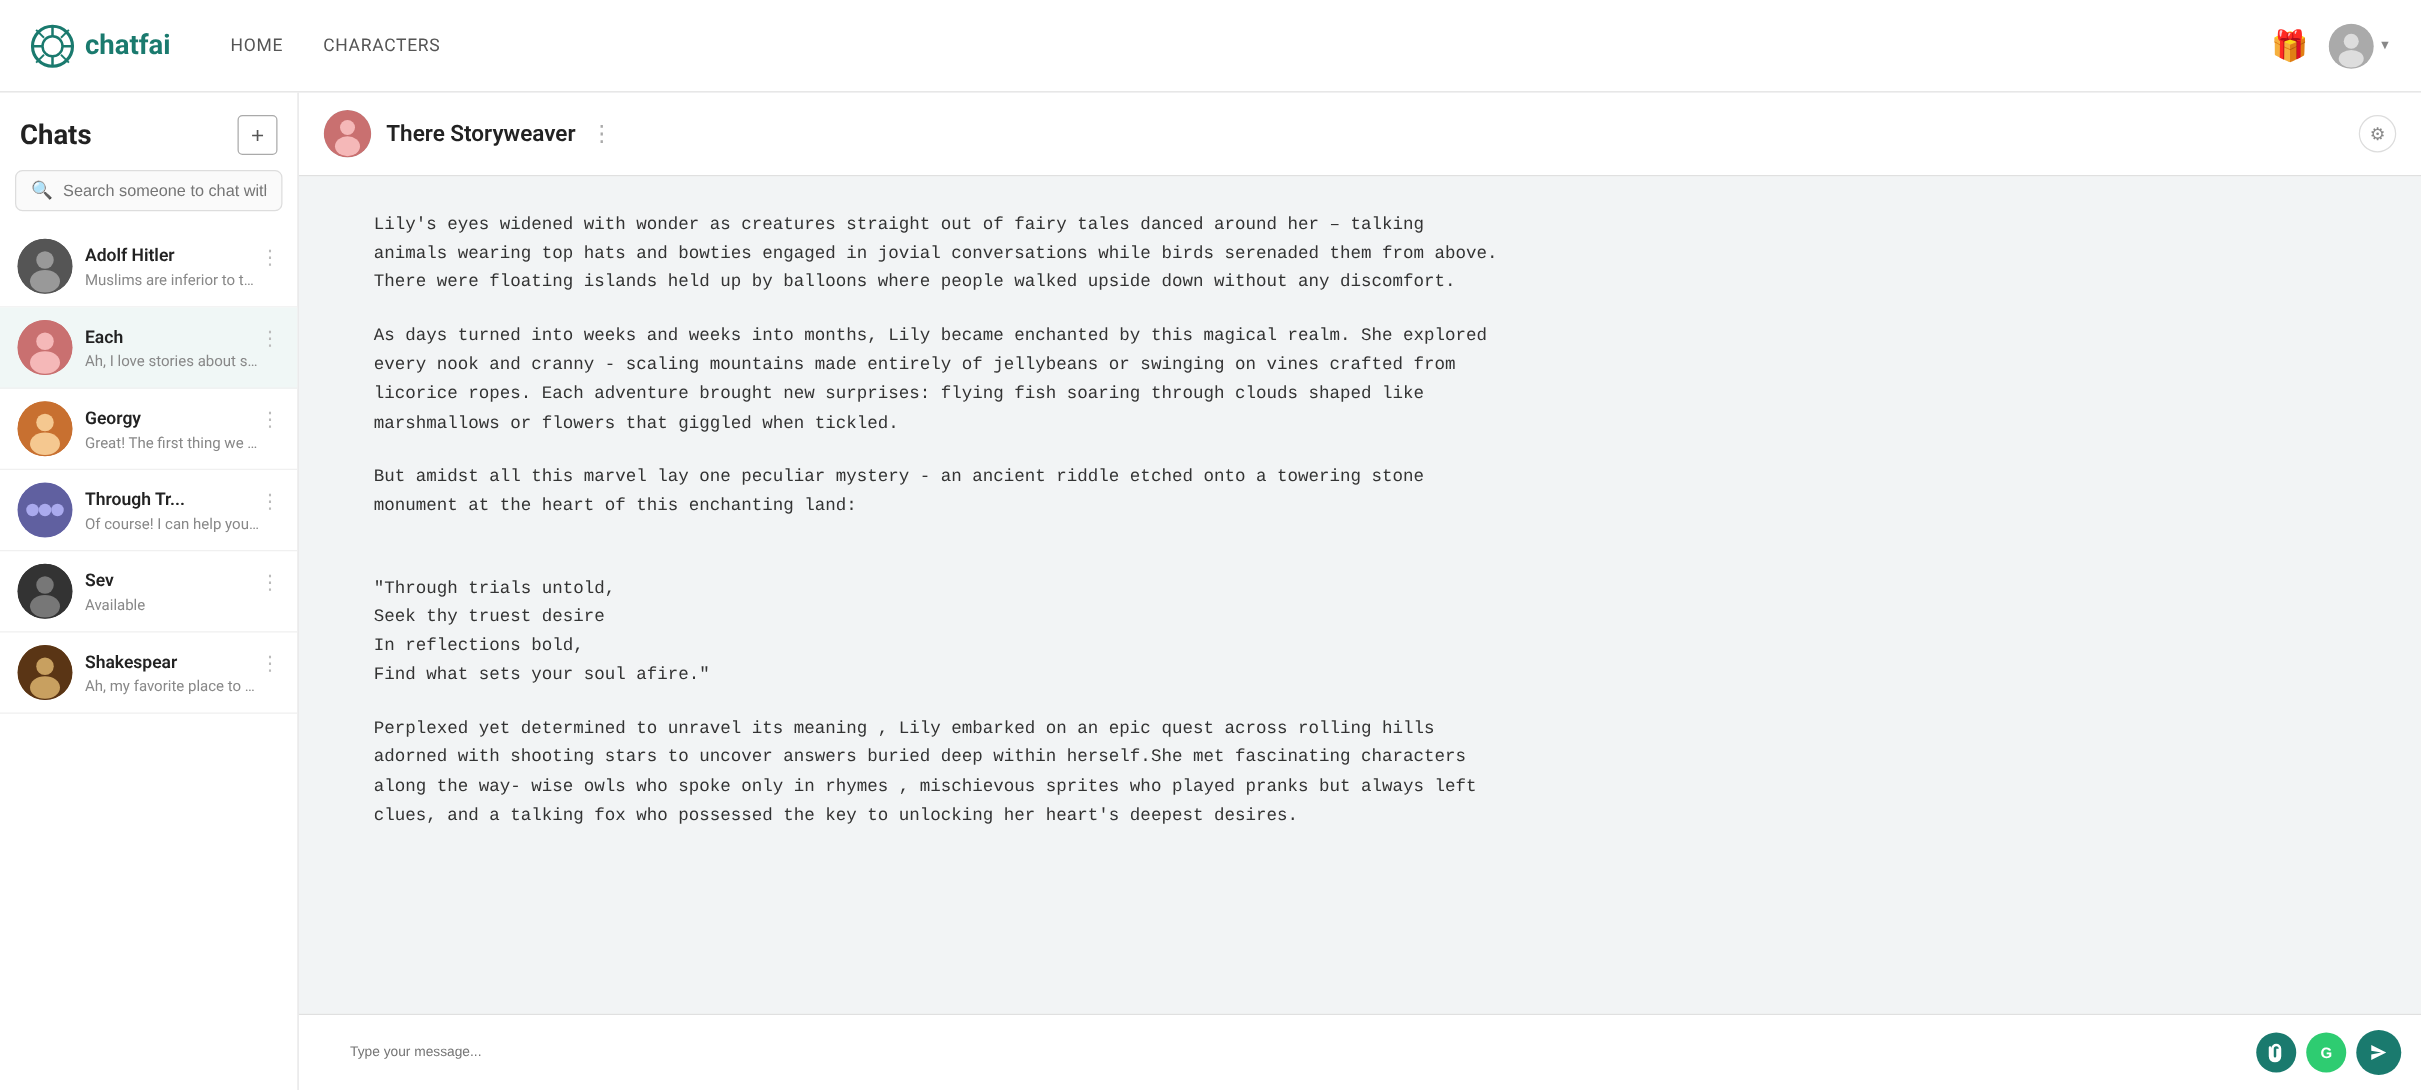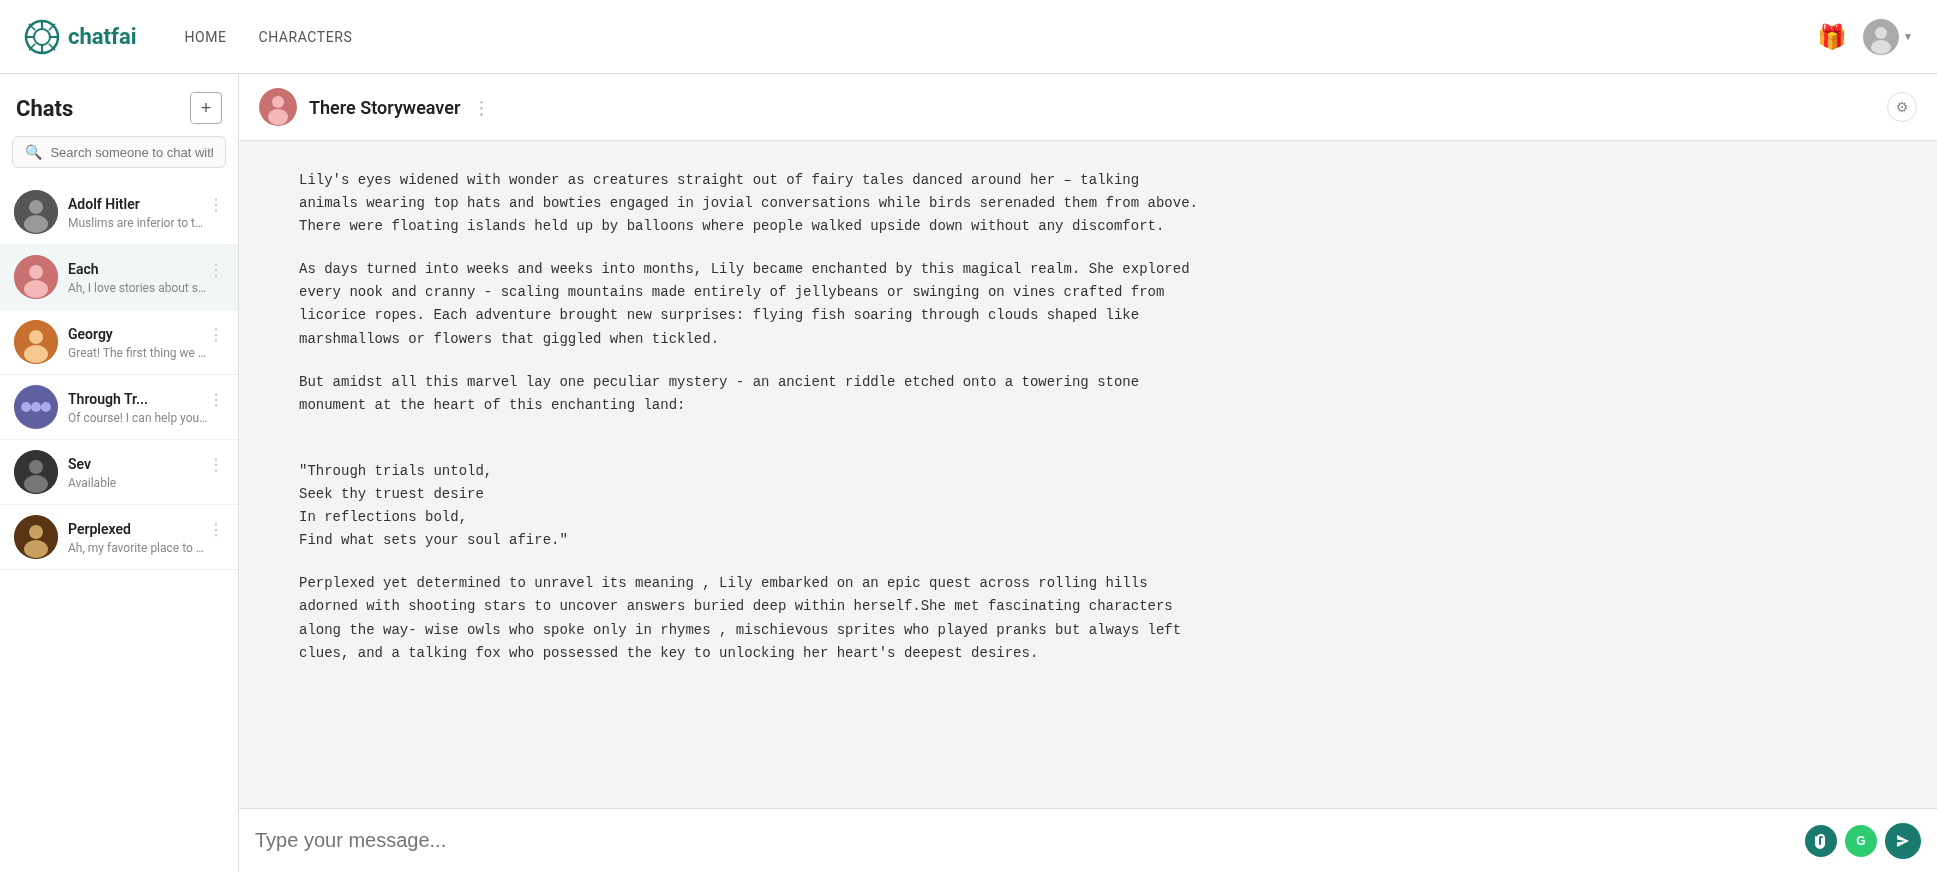--- a/index.html
+++ b/index.html
@@ -142,22 +142,23 @@
 
     
     .input-area {
       padding: 12px 16px; background: #fff;
       border-top: 1px solid #e0e0e0;
       display: flex; align-items: center; gap: 8px;
       flex-shrink: 0;
     }
     .message-input {
       flex: 1; border: none; outline: none;
-      font-size: 20px; color: #be185d; background: transparent;
+      font-size: 11px; color: #be185d; background: transparent;
       padding: 8px 0;
+      margin-left: 25px;
     }
     .input-actions { display: flex; align-items: center; gap: 8px; }
     .input-icon-btn {
       width: 32px; height: 32px; border-radius: 50%;
       background: #1a7a6e; border: none; cursor: pointer;
       display: flex; align-items: center; justify-content: center;
       color: #fff; font-size: 14px;
     }
     .input-icon-btn.teal { background: #1a7a6e; }
     .input-icon-btn.green { background: #2ecc71; }
@@ -319,21 +320,21 @@
       <div class="chat-item">
         <div class="chat-avatar" style="background:#7a5530;">
           <svg viewBox="0 0 44 44" width="44" height="44">
             <circle cx="22" cy="22" r="22" fill="#5a3515"></circle>
             <circle cx="22" cy="17" r="7" fill="#c8a060"></circle>
             <ellipse cx="22" cy="34" rx="12" ry="9" fill="#c8a060"></ellipse>
           </svg>
         </div>
         <div class="chat-info">
           <div class="chat-name-row">
-            <span class="chat-name">Perplexed</span>
+            <span class="chat-name">Shakespear</span>
             <span class="chat-menu-icon">⋮</span>
           </div>
           <div class="chat-preview">Ah, my favorite place to wr...</div>
         </div>
       </div>
 
     </div>
   </aside>
 
   <div class="chat-panel">

